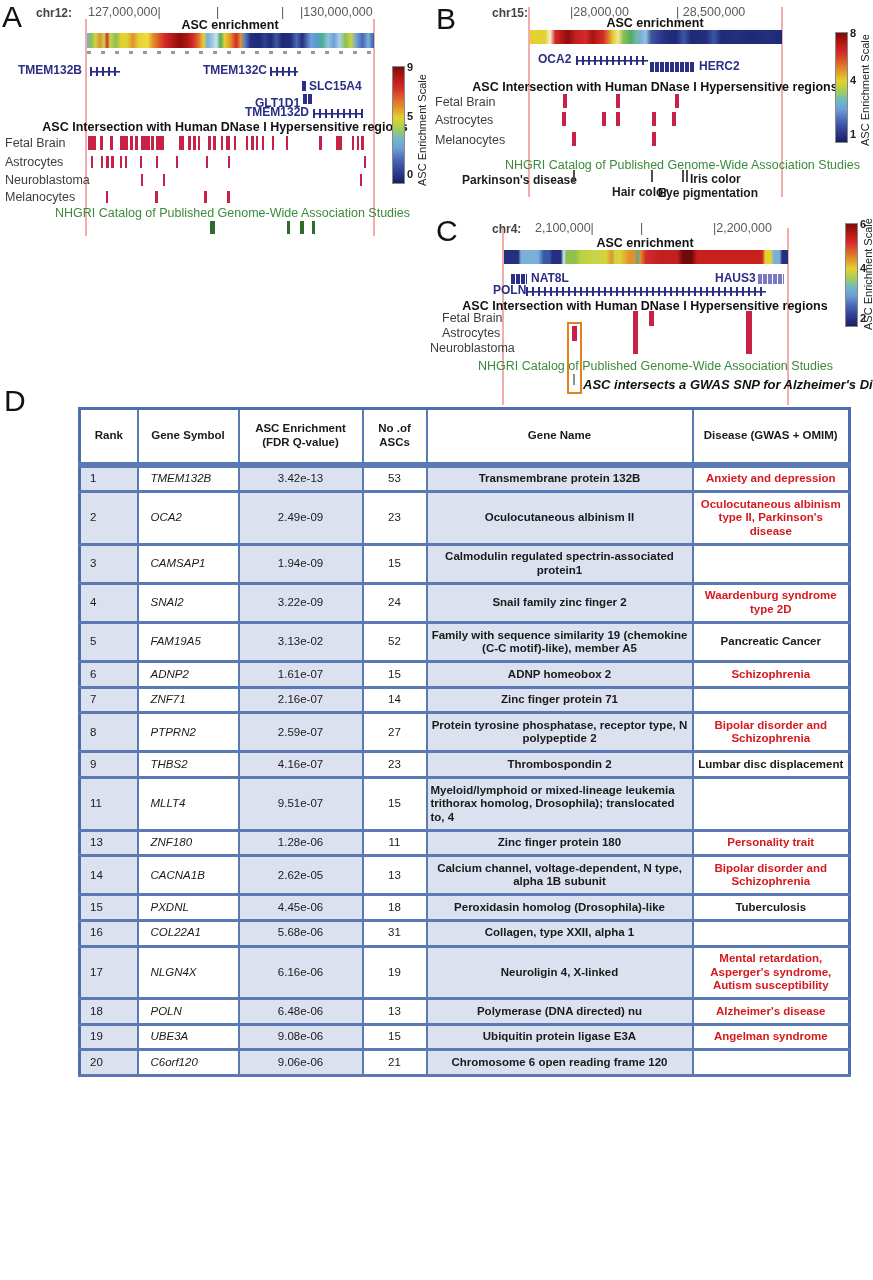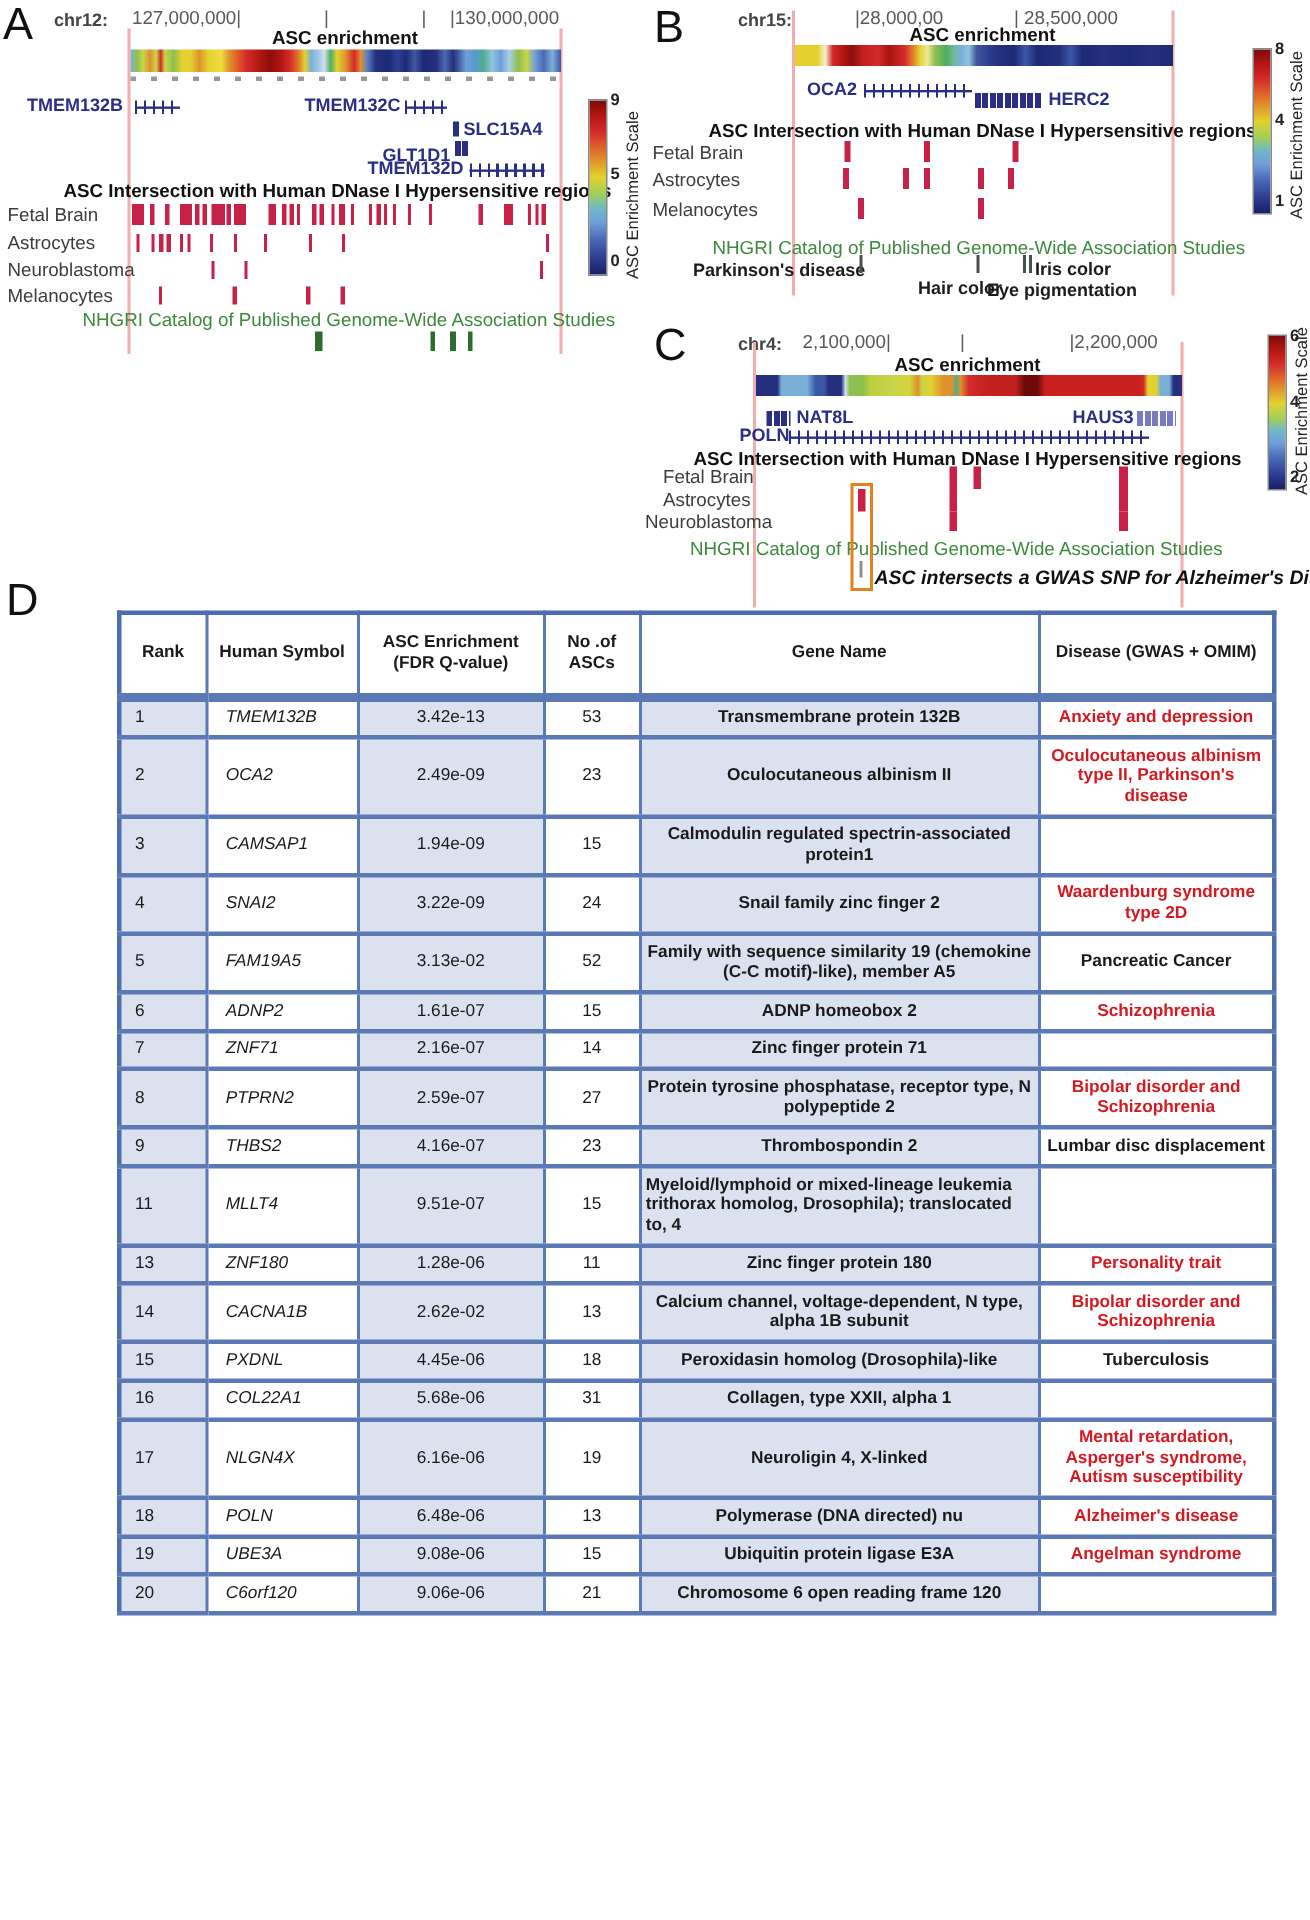--- a/index.html
+++ b/index.html
@@ -16,21 +16,21 @@
   .gene-label{font-size:12px;font-weight:bold;color:#2b2e85;white-space:nowrap;}
   .gene-ticks{height:9px;color:#2b2e85;
     background-image:repeating-linear-gradient(90deg,#2b2e85 0 1.6px,transparent 1.6px 6px),linear-gradient(#2b2e85,#2b2e85);
     background-size:auto 100%,100% 1.6px;background-position:0 0,0 50%;background-repeat:repeat,no-repeat;}
   .gene-block{height:10px;background:repeating-linear-gradient(90deg,#2b2e85 0 4px,#ffffff 4px 5px);}
   .gene-block.lilac{background:repeating-linear-gradient(90deg,#7a7ac2 0 4px,#ffffff 4px 5px);}
   .track-label{font-size:12.5px;color:#3d3d3d;white-space:nowrap;}
   .marks{overflow:visible;}
   .mk{position:absolute;top:0;bottom:0;background:#c82148;}
   .mk.green{background:#2f6b2f;}
-  .gwas-title{font-size:12.5px;color:#3c8a3c;text-align:left;white-space:nowrap;}
+  .gwas-title{font-size:12.5px;color:#3c8a3c;text-align:right;white-space:nowrap;}
   .annot{font-size:12px;font-weight:bold;color:#1c1c1c;white-space:nowrap;}
   .atick{width:2px;background:#49524a;}
   .scalebar{width:13px;border:0.5px solid #888;}
   .scalenum{font-size:11px;font-weight:bold;color:#222;}
   .vlabel{font-size:11px;color:#222;writing-mode:vertical-rl;transform:rotate(180deg);white-space:nowrap;}
   .hlbox{border:2.5px solid #e2821c;background:transparent;}
   .caption{font-size:13px;font-weight:bold;font-style:italic;color:#111;white-space:nowrap;}
 
   
   .gtable-wrap{position:absolute;left:78px;top:407px;}
@@ -269,21 +269,21 @@
         <col style="width:58px">
           <col style="width:101px">
           <col style="width:124px">
         <col style="width:64px">
           <col style="width:266px">
           <col style="width:157px">
       </colgroup>
       <thead>
         <tr>
           <th>Rank</th>
-          <th>Human Symbol</th>
+          <th>Gene Symbol</th>
           <th>ASC Enrichment (FDR Q-value)</th>
           <th>No .of ASCs</th>
           <th>Gene Name</th>
           <th>Disease (GWAS + OMIM)</th>
         </tr>
       </thead>
       <tbody>
           <tr>
             <td class="fill rank">1</td>
             <td class="sym">TMEM132B</td>
@@ -368,21 +368,21 @@
             <td class="fill rank">13</td>
             <td class="sym">ZNF180</td>
             <td class="fill">1.28e-06</td>
             <td>11</td>
             <td class="fill gname">Zinc finger protein 180</td>
             <td class="disease red">Personality trait</td>
           </tr>
           <tr>
             <td class="fill rank">14</td>
             <td class="sym">CACNA1B</td>
-            <td class="fill">2.62e-02</td>
+            <td class="fill">2.62e-05</td>
             <td>13</td>
             <td class="fill gname">Calcium channel, voltage-dependent, N type, alpha 1B subunit</td>
             <td class="disease red">Bipolar disorder and Schizophrenia</td>
           </tr>
           <tr>
             <td class="fill rank">15</td>
             <td class="sym">PXDNL</td>
             <td class="fill">4.45e-06</td>
             <td>18</td>
             <td class="fill gname">Peroxidasin homolog (Drosophila)-like</td>

